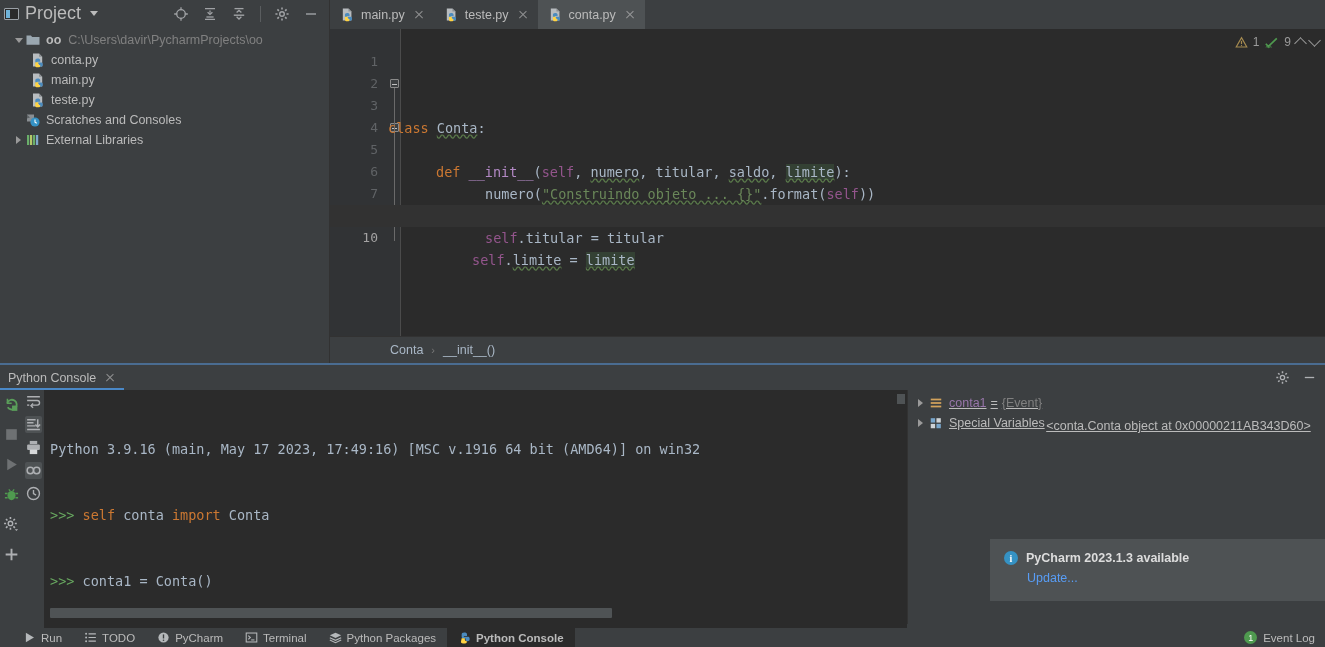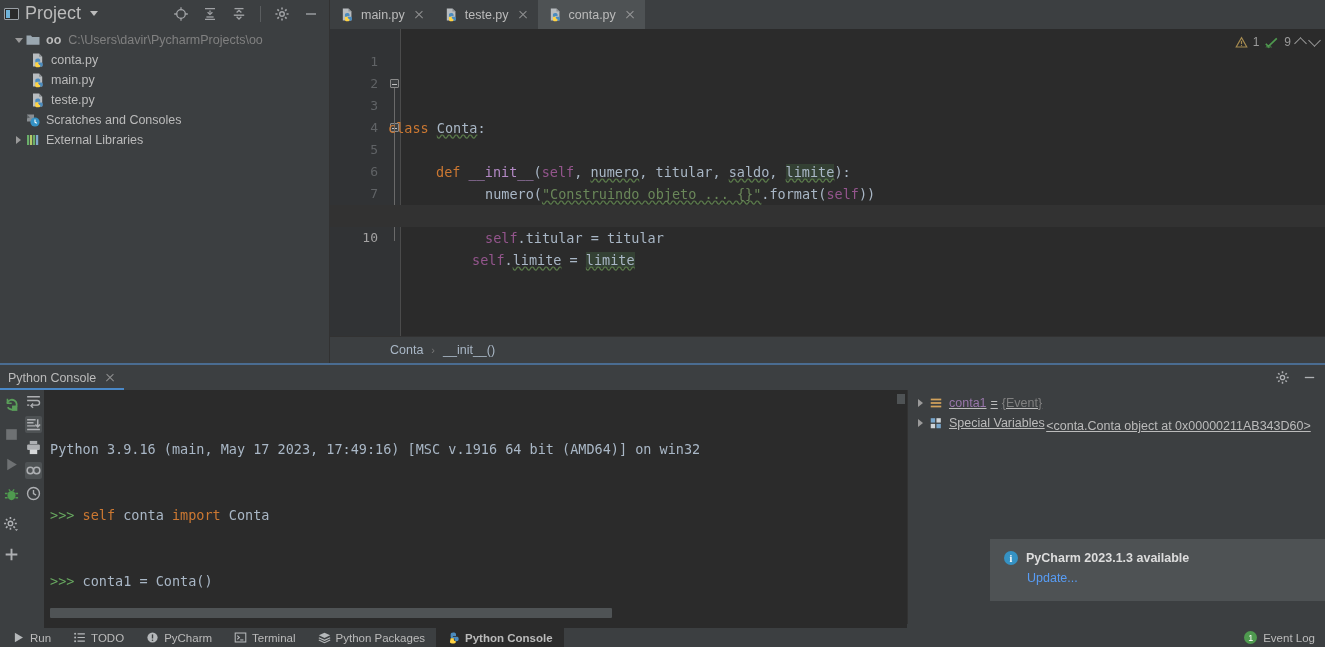--- a/index.html
+++ b/index.html
@@ -212,21 +212,21 @@
   #notif-title { display: flex; align-items: center; gap: 8px; font-size: 12.5px; color: #dddddd; font-weight: bold; }
   #notif-link { margin: 6px 0 0 23px; color: #589df6; font-size: 12.5px; }
   .info-dot {
     width: 14px; height: 14px; border-radius: 50%; background: #3592c4; color: #fff;
     font-size: 10px; font-weight: bold; display: flex; align-items: center; justify-content: center;
     font-family: "Liberation Serif", serif;
   }
 
   
   #statusbar {
-    position: absolute; left: 1px; bottom: 0; right: 0; height: 19px; background: #3c3f41;
+    position: absolute; left: 12px; bottom: 0; right: 0; height: 19px; background: #3c3f41;
     display: flex; align-items: center; font-size: 11.5px; color: #bbbbbb;
   }
   .sb-item { display: flex; align-items: center; gap: 5px; padding: 0 11px; height: 19px; }
   .sb-item.active { background: #2b2b2b; font-weight: bold; }
   .sb-icon { width: 13px; height: 13px; }
   #sb-right { margin-left: auto; display: flex; align-items: center; padding-right: 10px; }
   .green-badge {
     width: 13px; height: 13px; border-radius: 50%; background: #4f9a4f; color: #fff;
     font-size: 9px; display: flex; align-items: center; justify-content: center; margin-right: 6px;
   }

